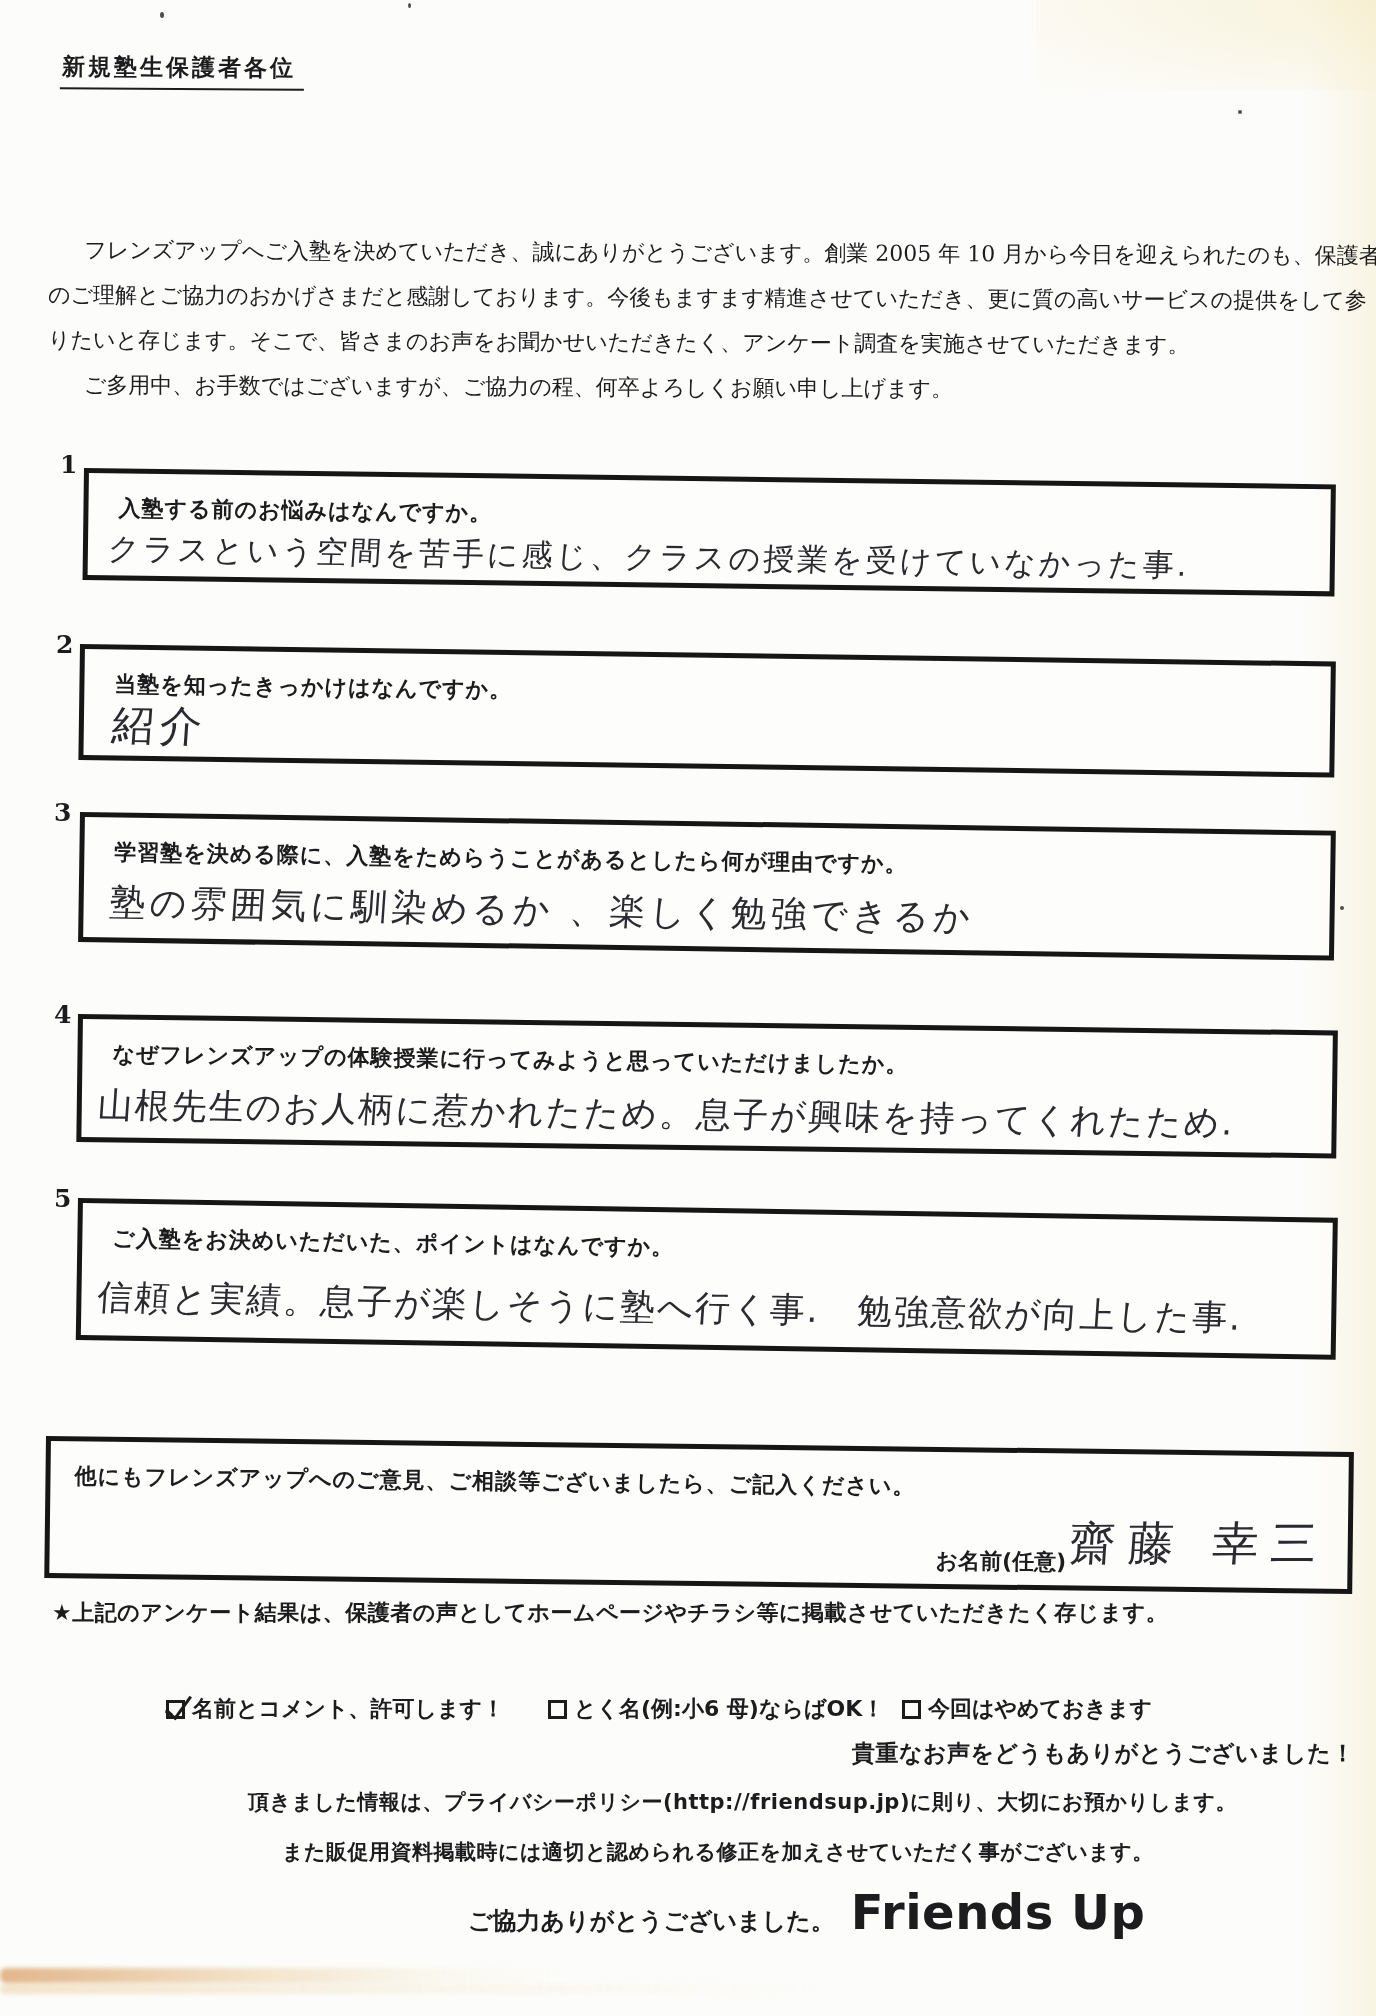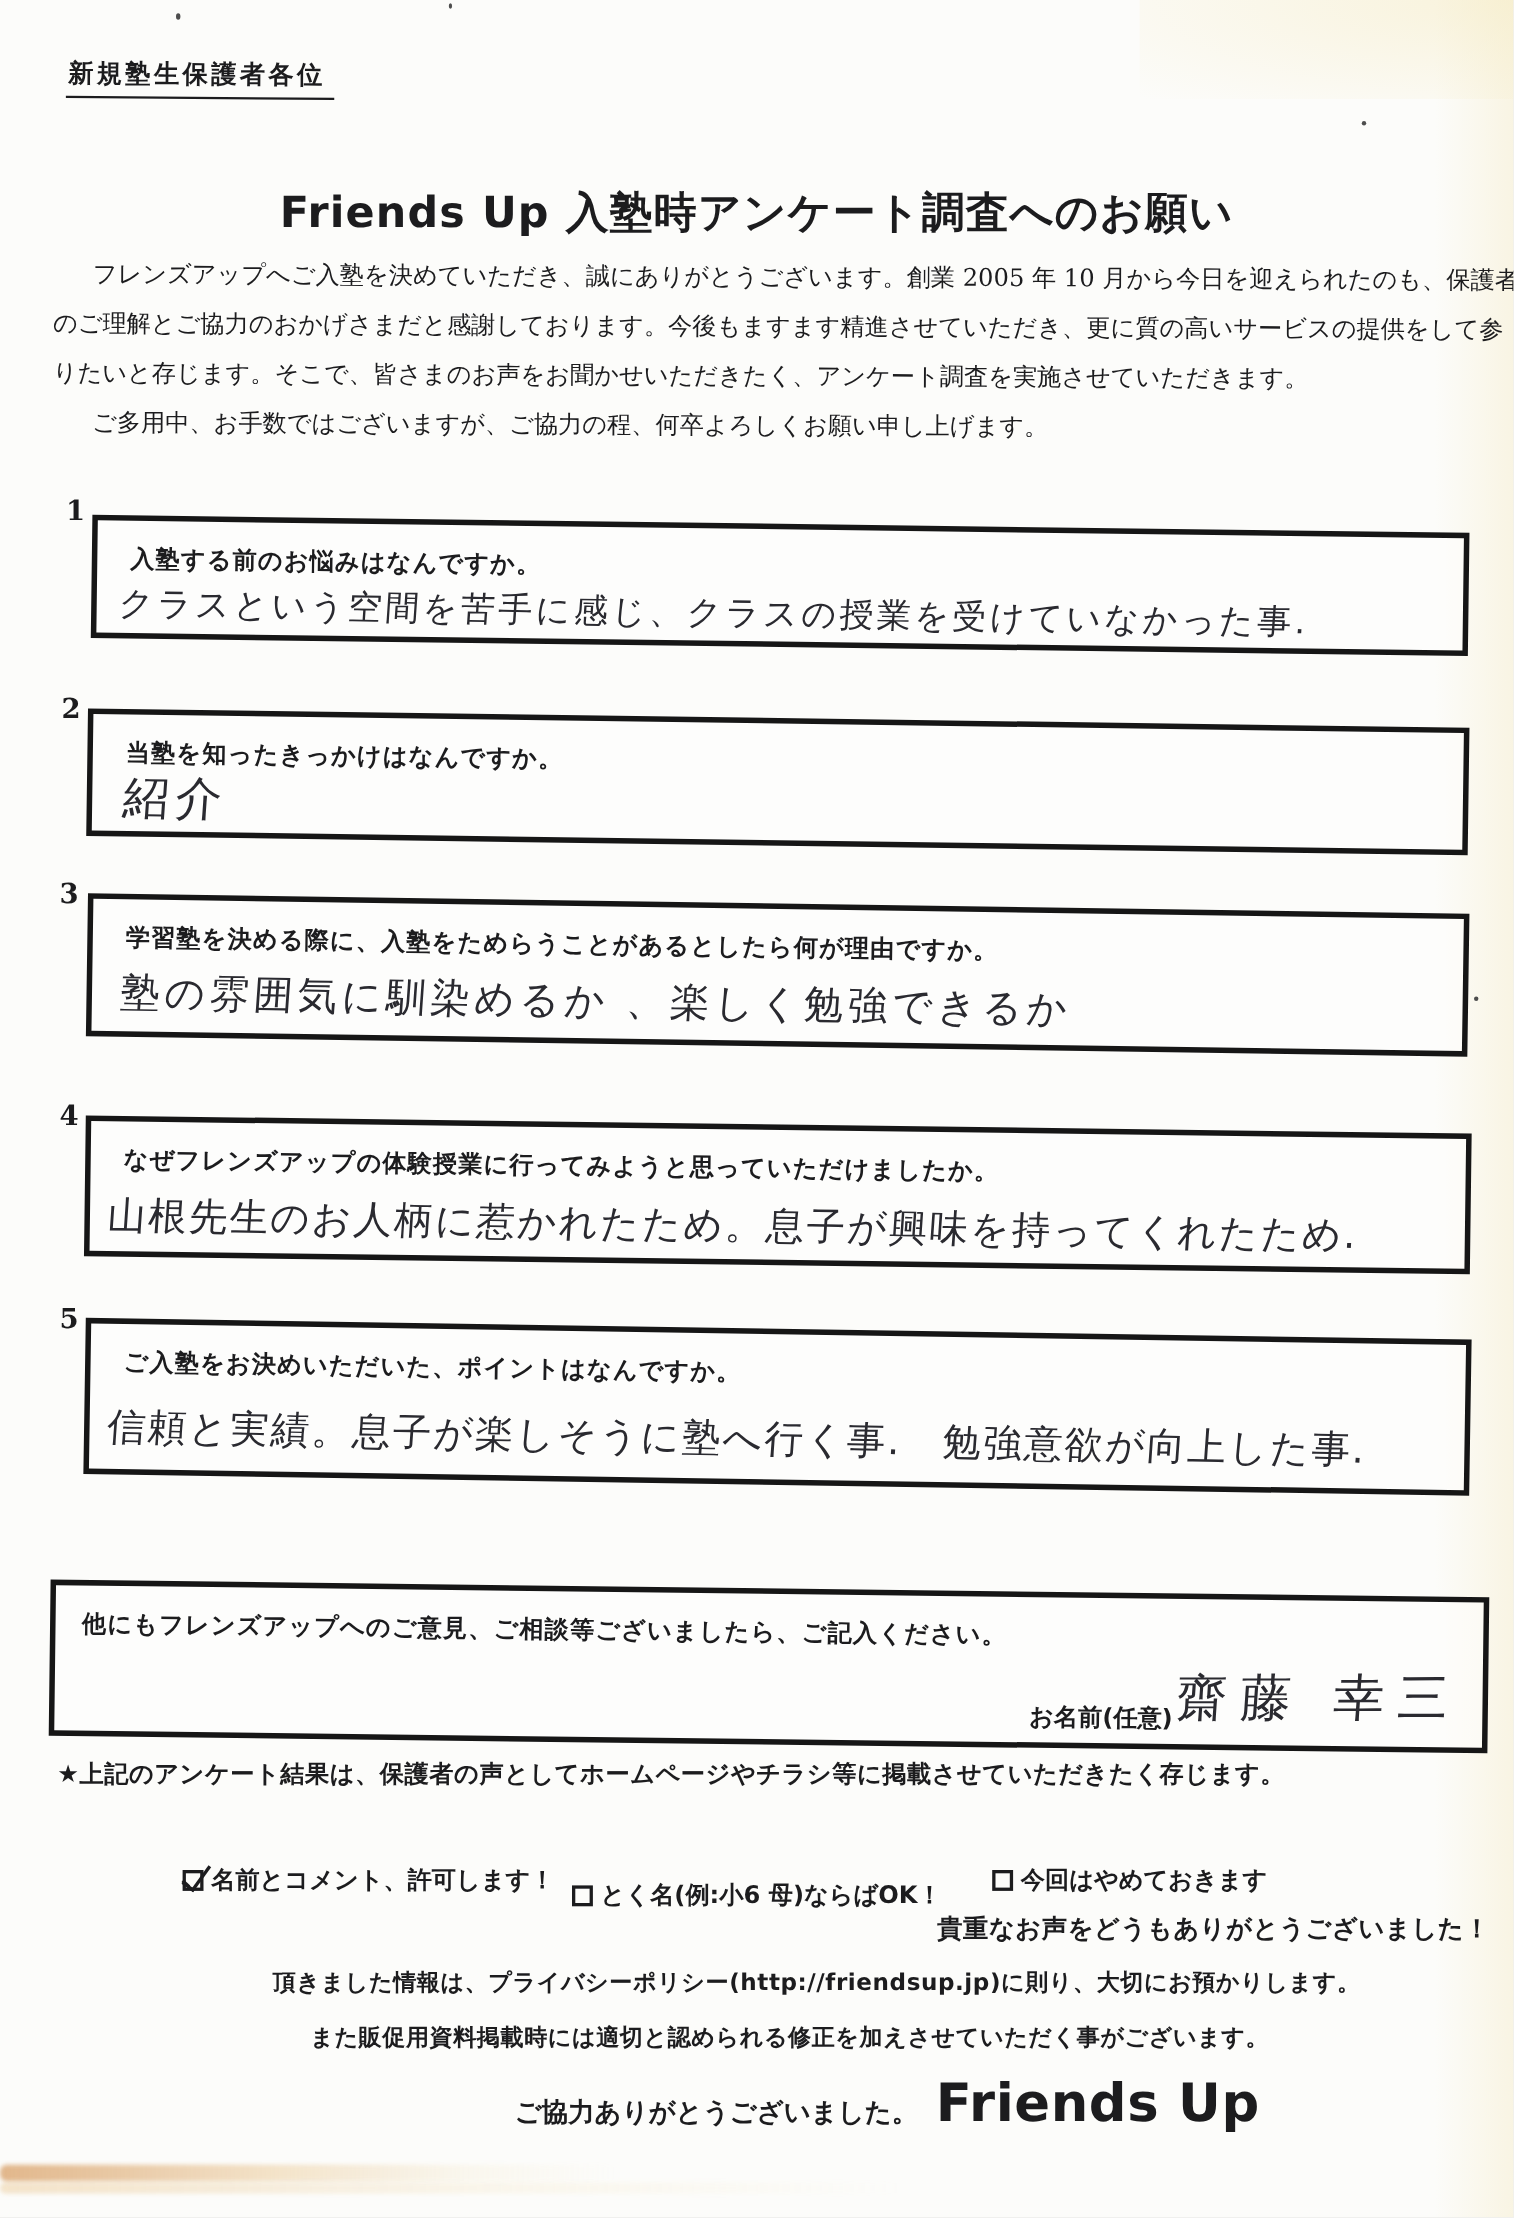--- a/index.html
+++ b/index.html
@@ -98,21 +98,20 @@
   <div class="edge-tint"></div>
   <div class="corner-tint"></div>
   <div class="smudge"></div>
   <div class="smudge2"></div>
   <div class="speck" style="left:160px;top:12px;width:4px;height:6px;"></div>
   <div class="speck" style="left:408px;top:3px;width:3px;height:5px;"></div>
   <div class="speck" style="left:1238px;top:110px;width:4px;height:4px;"></div>
   <div class="speck" style="left:1340px;top:906px;width:4px;height:4px;"></div>
 
   <div class="recipient">新規塾生保護者各位</div>
-  <div class="title">Friends Up 入塾時アンケート調査へのお願い</div>
 
   <div class="intro">
     <div class="line indent">フレンズアップへご入塾を決めていただき、誠にありがとうございます。創業 2005 年 10 月から今日を迎えられたのも、保護者様</div>
     <div class="line">のご理解とご協力のおかげさまだと感謝しております。今後もますます精進させていただき、更に質の高いサービスの提供をして参</div>
     <div class="line">りたいと存じます。そこで、皆さまのお声をお聞かせいただきたく、アンケート調査を実施させていただきます。</div>
     <div class="line indent">ご多用中、お手数ではございますが、ご協力の程、何卒よろしくお願い申し上げます。</div>
   </div>
 
   <div class="qnum" style="left:60px;top:450px;">1</div>
   <div class="qbox" style="left:84px;top:468px;width:1252px;height:112px;transform:rotate(0.75deg);">
@@ -148,21 +147,21 @@
     <div class="comment-label">他にもフレンズアップへのご意見、ご相談等ございましたら、ご記入ください。</div>
     <div class="name-label">お名前(任意)</div>
     <div class="signature">齋藤 幸三</div>
   </div>
 
   <div class="foot" style="left:52px;top:1598px;">★上記のアンケート結果は、保護者の声としてホームページやチラシ等に掲載させていただきたく存じます。</div>
 
   <div class="option" style="left:166px;">
     <span class="checkbox checked"></span><span class="label">名前とコメント、許可します！</span>
   </div>
-  <div class="option" style="left:520px;margin-top:14px;">
+  <div class="option" style="left:548px;">
     <span class="checkbox"></span><span class="label">とく名(例:小6 母)ならばOK！</span>
   </div>
   <div class="option" style="left:902px;">
     <span class="checkbox"></span><span class="label">今回はやめておきます</span>
   </div>
 
   <div class="foot" style="left:852px;top:1738px;font-size:23px;">貴重なお声をどうもありがとうございました！</div>
   <div class="foot" style="left:248px;top:1788px;font-size:21px;">頂きました情報は、プライバシーポリシー(http://friendsup.jp)に則り、大切にお預かりします。</div>
   <div class="foot" style="left:282px;top:1838px;font-size:21px;">また販促用資料掲載時には適切と認められる修正を加えさせていただく事がございます。</div>
 

